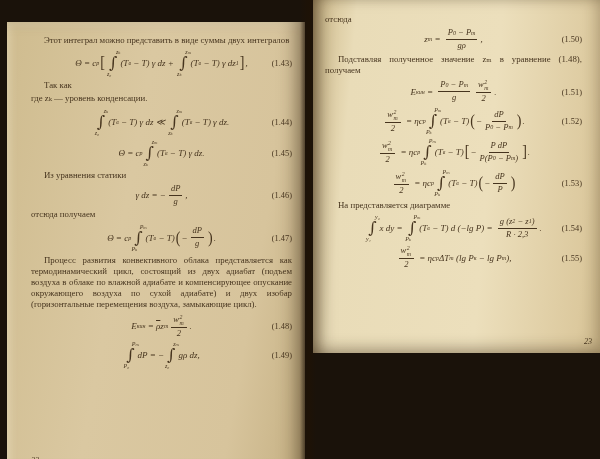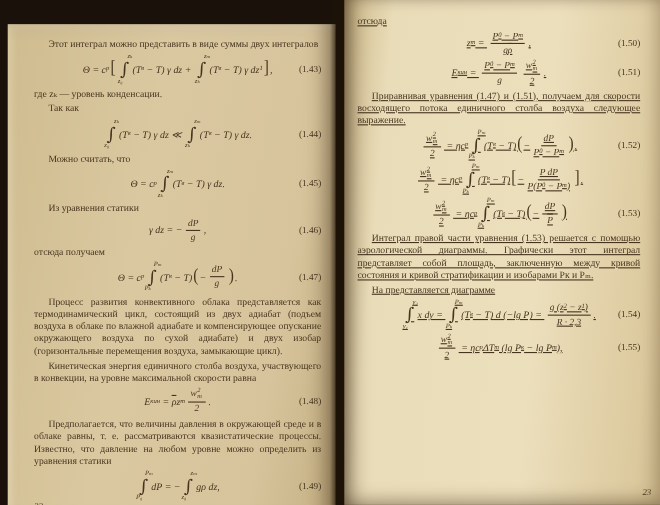--- a/index.html
+++ b/index.html
@@ -12,25 +12,24 @@
   .page{
     position:absolute;box-sizing:border-box;color:#46341e;
   }
   .page-left{
     left:7px;top:22px;width:298px;height:450px;
     background:linear-gradient(100deg,#cfbc8f 0%,#dac8a1 40%,#d7c49c 78%,#c5b083 100%);
     box-shadow:inset -16px 0 20px -10px rgba(45,28,10,.6), inset 3px 3px 8px rgba(255,250,230,.3);
     padding:13px 13px 8px 24px;
   }
   .page-right{
-    left:313px;top:0;width:287px;height:459px;
+    left:313px;top:0;width:287px;height:353px;
     background:linear-gradient(95deg,#cdb98a 0%,#e9dcb8 14%,#ecdfbc 60%,#dcc99e 92%,#cfbb8e 100%);
     box-shadow:inset 12px 0 18px -8px rgba(45,28,10,.65), inset -4px -6px 14px rgba(60,40,15,.25);
     padding:14px 18px 8px 12px;
-    text-decoration:underline;
   }
   .gutter{
     position:absolute;left:300px;top:0;width:16px;height:459px;
     background:linear-gradient(90deg,rgba(30,18,6,0) 0%,rgba(30,18,6,.75) 45%,rgba(30,18,6,.85) 60%,rgba(30,18,6,0) 100%);
   }
   .para{
     margin:0 0 2px 0;font-size:8.8px;line-height:11.2px;text-align:justify;
   }
   .ind{text-indent:13px}
   .eqrow{
@@ -86,22 +85,22 @@
           </span>
           <span class="t">(T</span>
           <sub class="sb">в</sub>
           <span class="t"> − T) γ dz</span>
           <sub class="sb">1</sub>
           <span class="big">]</span>
           <span class="t">,</span>
         </span>
       <span class="eqno">(1.43)</span>
     </div>
+    <p class="para ind">Так как</p>
     <p class="para">где zₖ — уровень конденсации.</p>
-    <p class="para ind">Так как</p>
     <div class="eqrow">
       <span class="formula">
           <span class="int">
             <span class="il it">zₖ</span>
             <span class="ig">∫</span>
             <span class="il ib">z₀</span>
           </span>
           <span class="t">(T</span>
           <sub class="sb">в</sub>
           <span class="t"> − T) γ dz ≪ </span>
@@ -109,21 +108,20 @@
             <span class="il it">zₘ</span>
             <span class="ig">∫</span>
             <span class="il ib">zₖ</span>
           </span>
           <span class="t">(T</span>
           <sub class="sb">в</sub>
           <span class="t"> − T) γ dz.</span>
         </span>
       <span class="eqno">(1.44)</span>
     </div>
-    <p class="para ind">Можно считать, что</p>
     <div class="eqrow">
       <span class="formula">
           <span class="t">Θ = c</span>
           <sub class="sb">p</sub>
           <span class="int">
             <span class="il it">zₘ</span>
             <span class="ig">∫</span>
             <span class="il ib">zₖ</span>
           </span>
           <span class="t">(T</span>
@@ -170,21 +168,20 @@
             <span class="fd">
               <span class="t">g</span>
             </span>
           </span>
           <span class="big">)</span>
           <span class="t">.</span>
         </span>
       <span class="eqno">(1.47)</span>
     </div>
     <p class="para ind">Процесс развития конвективного облака представляется как термодинамический цикл, состоящий из двух адиабат (подъем воздуха в облаке по влажной адиабате и компенсирующее опускание окружающего воздуха по сухой адиабате) и двух изобар (горизонтальные перемещения воздуха, замыкающие цикл).</p>
-    <p class="para ind">Кинетическая энергия единичного столба воздуха, участвующего в конвекции, на уровне максимальной скорости равна</p>
     <div class="eqrow">
       <span class="formula">
           <span class="t">E</span>
           <sub class="sb">кин</sub>
           <span class="t"> = </span>
           <span class="bar">ρ</span>
           <span class="t">z</span>
           <sub class="sb">m</sub>
           <span class="frac">
             <span class="fn">
@@ -195,21 +192,20 @@
               </span>
             </span>
             <span class="fd">
               <span class="t">2</span>
             </span>
           </span>
           <span class="t">.</span>
         </span>
       <span class="eqno">(1.48)</span>
     </div>
-    <p class="para ind">Предполагается, что величины давления в окружающей среде и в облаке равны, т. е. рассматриваются квазистатические процессы. Известно, что давление на любом уровне можно определить из уравнения статики</p>
     <div class="eqrow">
       <span class="formula">
           <span class="int">
             <span class="il it">Pₘ</span>
             <span class="ig">∫</span>
             <span class="il ib">P₀</span>
           </span>
           <span class="t">dP = −</span>
           <span class="int">
             <span class="il it">zₘ</span>
@@ -242,20 +238,21 @@
             </span>
             <span class="fd">
               <span class="t">g</span>
               <span class="bar">ρ</span>
             </span>
           </span>
           <span class="t">,</span>
         </span>
       <span class="eqno">(1.50)</span>
     </div>
+    <p class="para ind">Подставляя полученное значение zₘ в уравнение (1.48), получаем</p>
     <div class="eqrow">
       <span class="formula">
           <span class="t">E</span>
           <sub class="sb">кин</sub>
           <span class="t"> = </span>
           <span class="frac">
             <span class="fn">
               <span class="t">P</span>
               <sub class="sb">0</sub>
               <span class="t"> − P</span>
@@ -274,21 +271,20 @@
               </span>
             </span>
             <span class="fd">
               <span class="t">2</span>
             </span>
           </span>
           <span class="t">.</span>
         </span>
       <span class="eqno">(1.51)</span>
     </div>
-    <p class="para ind">Приравнивая уравнения (1.47) и (1.51), получаем для скорости восходящего потока единичного столба воздуха следующее выражение.</p>
     <div class="eqrow">
       <span class="formula">
           <span class="frac">
             <span class="fn">
               <span class="t">w</span>
               <span class="ss">
                 <span>2</span>
                 <span>m</span>
               </span>
             </span>
@@ -398,21 +394,20 @@
               <span class="t">dP</span>
             </span>
             <span class="fd">
               <span class="bar">P</span>
             </span>
           </span>
           <span class="big">)</span>
         </span>
       <span class="eqno">(1.53)</span>
     </div>
-    <p class="para ind">Интеграл правой части уравнения (1.53) решается с помощью аэрологической диаграммы. Графически этот интеграл представляет собой площадь, заключенную между кривой состояния и кривой стратификации и изобарами Pк и Pₘ.</p>
     <p class="para ind">На представляется диаграмме</p>
     <div class="eqrow">
       <span class="formula">
           <span class="int">
             <span class="il it">y₂</span>
             <span class="ig">∫</span>
             <span class="il ib">y₁</span>
           </span>
           <span class="t">x dy = </span>
           <span class="int">

